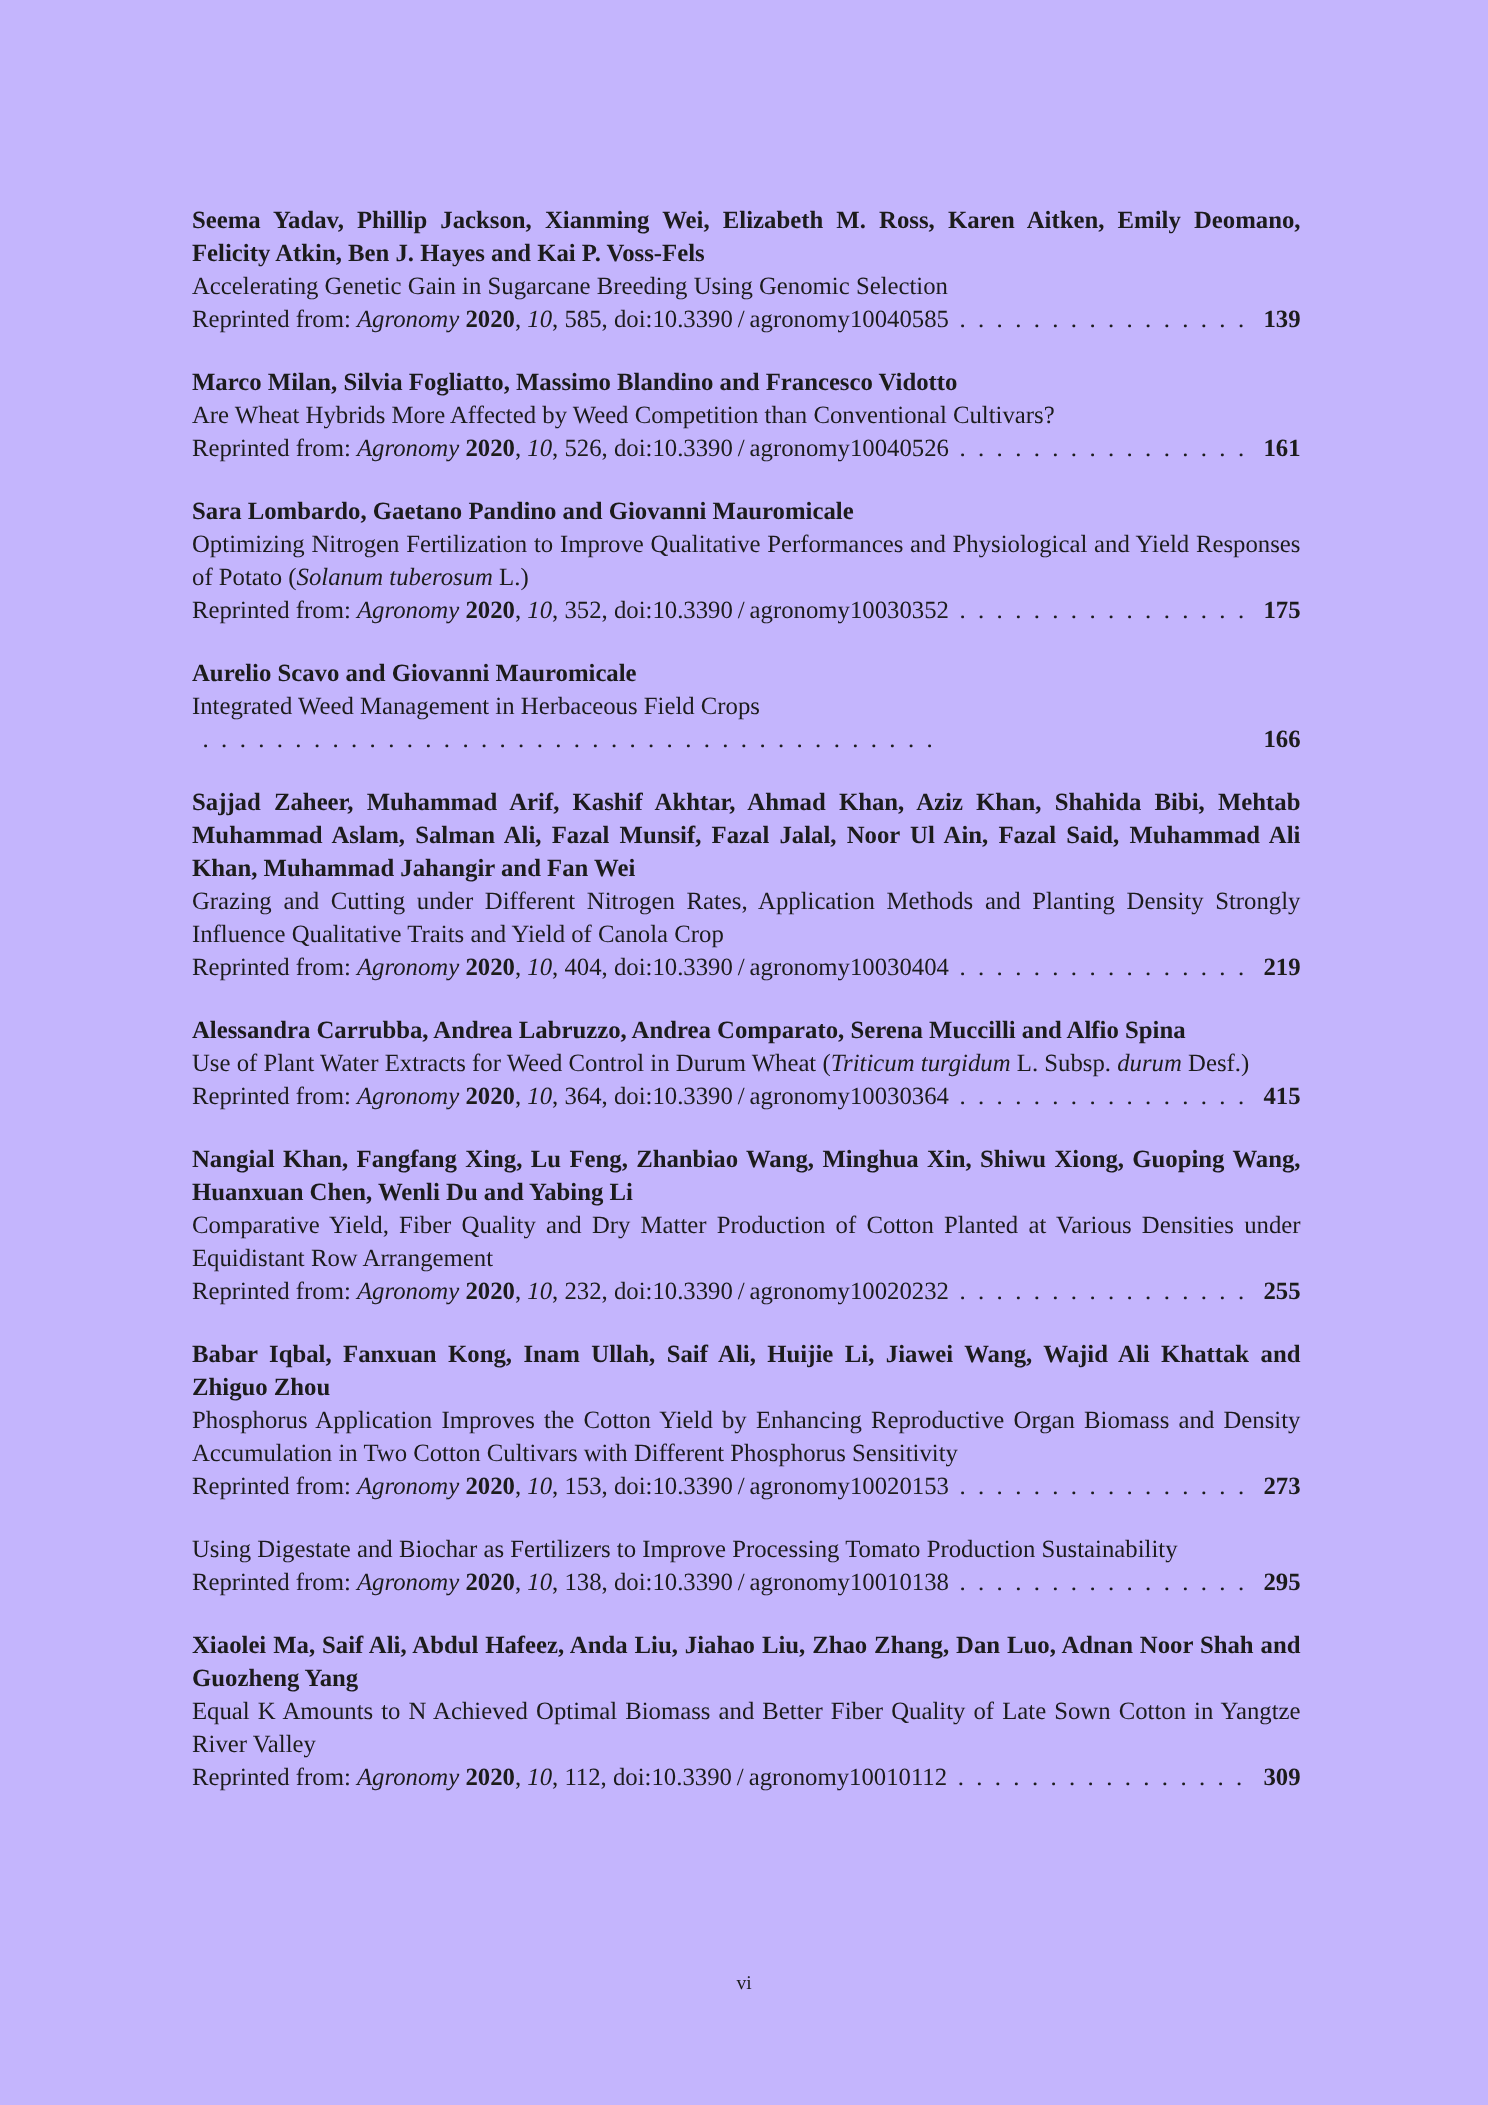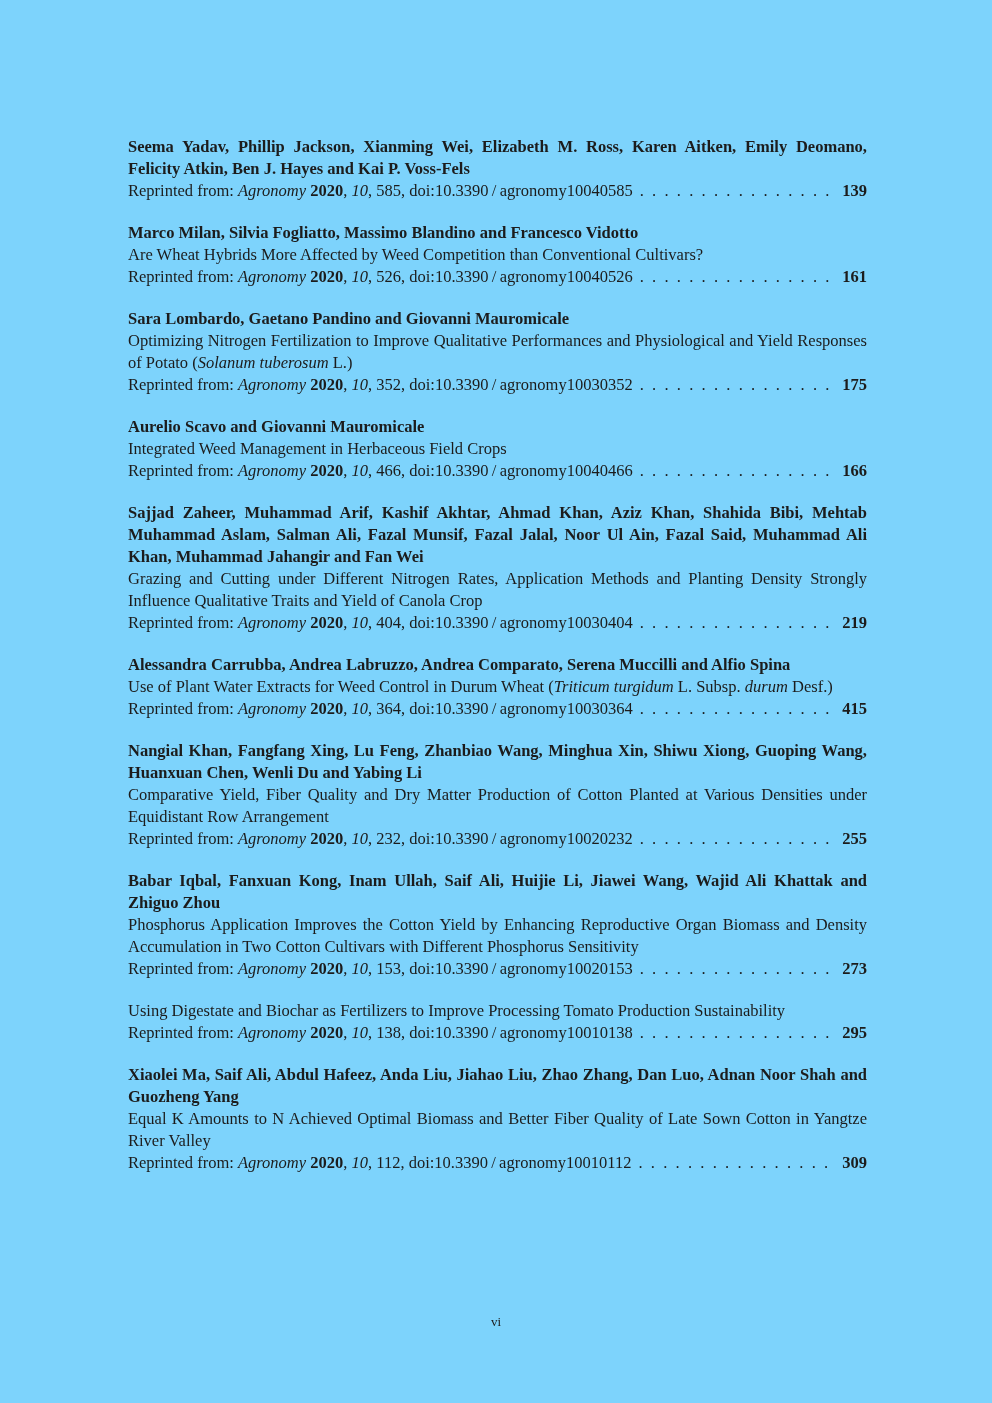--- a/index.html
+++ b/index.html
@@ -1,21 +1,21 @@
 <!DOCTYPE html>
 <html><head>
 <meta charset="utf-8">
 <style>
   * { margin: 0; padding: 0; box-sizing: border-box; }
   html, body { background: #ffffff; }
   .page {
     position: relative;
     width: 992px;
     height: 1403px;
-    background: #7dd3fc;
+    background: #c4b5fd;
     color: #1c1c1c;
     font-family: "Liberation Serif", "DejaVu Serif", serif;
     overflow: hidden;
   }
   .content {
     position: absolute;
     left: 128px;
     top: 136px;
     width: 739px;
   }
@@ -59,20 +59,21 @@
     line-height: 20px;
   }
 </style>
 </head>
 <body>
 
 <div class="page">
   <main class="content">
   <section class="entry">
     <p class="authors">Seema Yadav, Phillip Jackson, Xianming Wei, Elizabeth M. Ross, Karen Aitken, Emily Deomano, Felicity Atkin, Ben J. Hayes and Kai P. Voss-Fels</p>
+    <p class="title"><span>Accelerating Genetic Gain in Sugarcane Breeding Using Genomic Selection</span></p>
     <p class="citation">
       <span class="cit"><span>Reprinted from: </span><i>Agronomy</i><span> </span><b>2020</b><span>, </span><i>10</i><span>, 585, doi:10.3390 / agronomy10040585</span></span>
       <span class="leader">.  .  .  .  .  .  .  .  .  .  .  .  .  .  .  .  .  .  .  .  .  .  .  .  .  .  .  .  .  .  .  .  .  .  .  .  .  .  .  .</span>
       <span class="pnum">139</span>
     </p>
   </section>
 
   <section class="entry">
     <p class="authors">Marco Milan, Silvia Fogliatto, Massimo Blandino and Francesco Vidotto</p>
     <p class="title"><span>Are Wheat Hybrids More Affected by Weed Competition than Conventional Cultivars?</span></p>
@@ -90,21 +91,20 @@
       <span class="cit"><span>Reprinted from: </span><i>Agronomy</i><span> </span><b>2020</b><span>, </span><i>10</i><span>, 352, doi:10.3390 / agronomy10030352</span></span>
       <span class="leader">.  .  .  .  .  .  .  .  .  .  .  .  .  .  .  .  .  .  .  .  .  .  .  .  .  .  .  .  .  .  .  .  .  .  .  .  .  .  .  .</span>
       <span class="pnum">175</span>
     </p>
   </section>
 
   <section class="entry">
     <p class="authors">Aurelio Scavo and Giovanni Mauromicale</p>
     <p class="title"><span>Integrated Weed Management in Herbaceous Field Crops</span></p>
     <p class="citation">
-      <span class="cit"><span>Reprinted from: </span><i>Agronomy</i><span> </span><b>2020</b><span>, </span><i>10</i><span>, 466, doi:10.3390 / agronomy10040466</span></span>
       <span class="leader">.  .  .  .  .  .  .  .  .  .  .  .  .  .  .  .  .  .  .  .  .  .  .  .  .  .  .  .  .  .  .  .  .  .  .  .  .  .  .  .</span>
       <span class="pnum">166</span>
     </p>
   </section>
 
   <section class="entry">
     <p class="authors">Sajjad Zaheer, Muhammad Arif, Kashif Akhtar, Ahmad Khan, Aziz Khan, Shahida Bibi, Mehtab Muhammad Aslam, Salman Ali, Fazal Munsif, Fazal Jalal, Noor Ul Ain, Fazal Said, Muhammad Ali Khan, Muhammad Jahangir and Fan Wei</p>
     <p class="title"><span>Grazing and Cutting under Different Nitrogen Rates, Application Methods and Planting Density Strongly Influence Qualitative Traits and Yield of Canola Crop</span></p>
     <p class="citation">
       <span class="cit"><span>Reprinted from: </span><i>Agronomy</i><span> </span><b>2020</b><span>, </span><i>10</i><span>, 404, doi:10.3390 / agronomy10030404</span></span>

